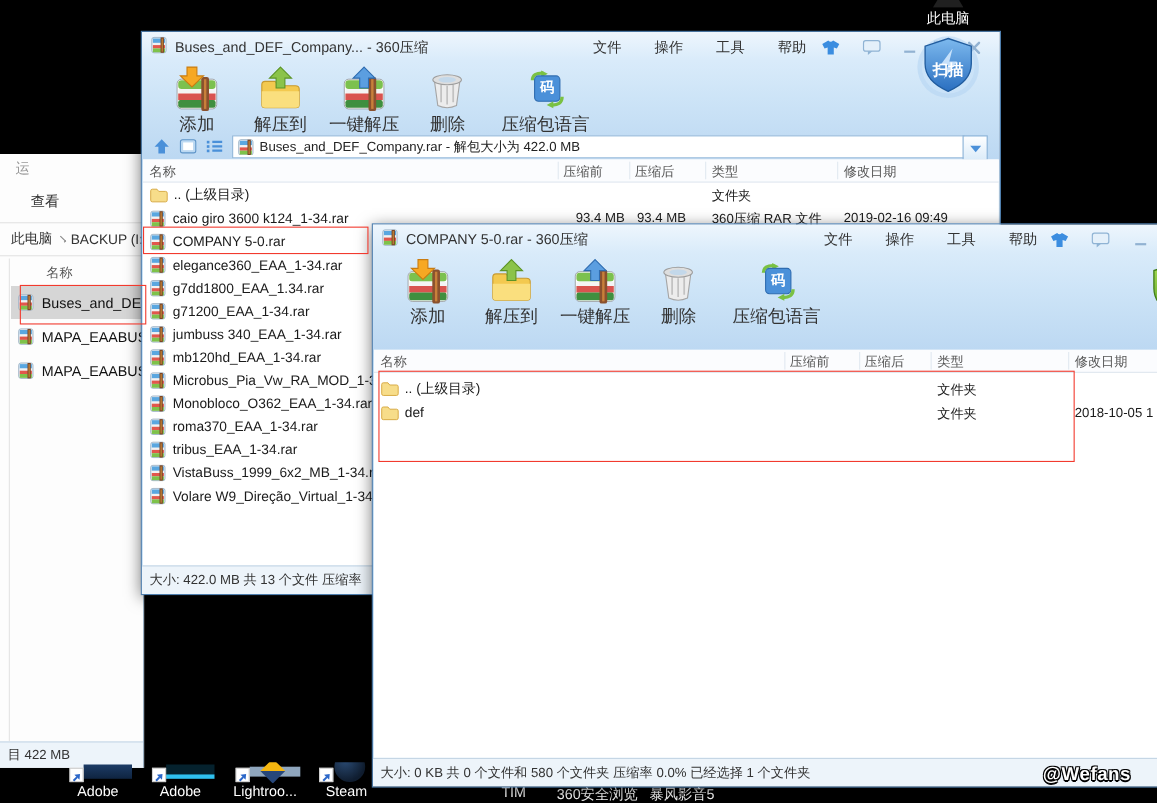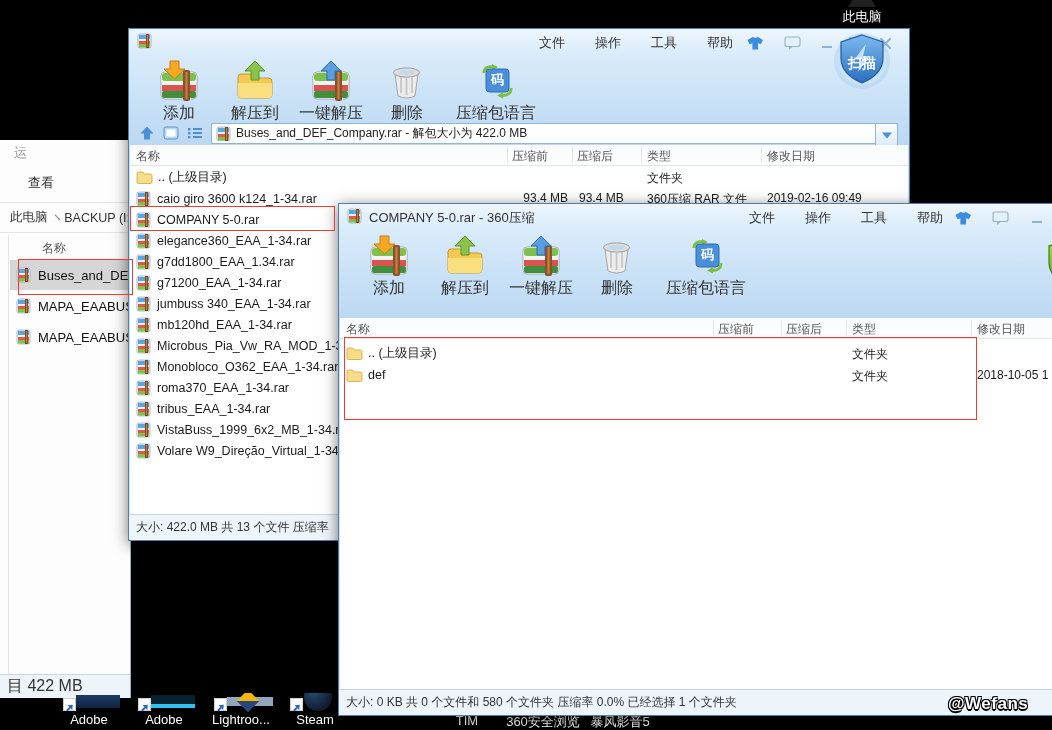--- a/index.html
+++ b/index.html
@@ -49,21 +49,21 @@
   #explorer .tab-view{position:absolute;left:28px;top:34px;font-size:13px;color:#333;}
   #explorer .addr{position:absolute;left:0;right:0;top:62px;height:29px;border-top:1px solid #e3e3e3;border-bottom:1px solid #e3e3e3;
                   display:flex;align-items:center;font-size:12.5px;color:#333;padding-left:10px;white-space:nowrap;}
   .crumb-sep{display:inline-block;width:6px;height:6px;border-right:1.6px solid #888;border-bottom:1.6px solid #888;
              transform:rotate(-45deg);margin:0 7px 0 8px;}
   #explorer .colname{position:absolute;left:42px;top:100px;font-size:12px;color:#555;}
   #explorer .vline{position:absolute;left:8px;top:95px;bottom:24px;width:1px;background:#e4e4e4;}
   .exrow{position:absolute;left:10px;right:0;height:30px;display:flex;align-items:center;font-size:13px;color:#111;white-space:nowrap;overflow:hidden;}
   .exrow.sel{background:#d6d6d6;}
   .exrow .nm{margin-left:6px;}
-  #explorer .statusbar{height:23px;font-size:16px;}
+  #explorer .statusbar{height:23px;font-size:12px;}
   
   .deskicon-label{position:absolute;font-size:13px;color:#fff;text-shadow:1px 1px 2px #000;transform:translateX(-50%);white-space:nowrap;}
   .icofrag{position:absolute;height:19px;overflow:hidden;}
   .badge{position:absolute;left:0;bottom:1px;width:11px;height:11px;background:#fff;border:1px solid #cfcfcf;}
   .thispc-ico{position:absolute;left:848px;top:0;width:28px;height:7px;background:#202020;clip-path:polygon(15% 0,85% 0,100% 100%,0 100%);}
   #watermark{position:absolute;left:948px;top:694px;font-size:17px;font-weight:bold;letter-spacing:.5px;color:#fff;
              text-shadow:-1px -1px 0 #000,1px -1px 0 #000,-1px 1px 0 #000,1px 1px 0 #000,0 2px 0 #000;z-index:60;}
   
   .redbox{position:absolute;border:1px solid #f23a2e;z-index:55;pointer-events:none;}
 </style>
@@ -215,20 +215,21 @@
     <div class="statusbar">
       <span>目  422 MB</span>
     </div>
   </div>
 
   <div class="zipwin" id="win1" style="left:128px;top:28px;width:780px;height:511px;z-index:10;">
     <div class="titlebar">
       <span class="title-ico"><svg width="16" height="16">
             <use href="#sym-rar"></use>
           </svg></span>
+      <span class="title-text">Buses_and_DEF_Company... - 360压缩</span>
     </div>
     <div class="menubar" style="left:410px;">
       <span>文件</span>
       <span>操作</span>
       <span>工具</span>
       <span>帮助</span>
     </div>
     <span class="capbtn" style="left:614px;">
         <svg width="20" height="16">
           <use href="#sym-shirt"></use>

